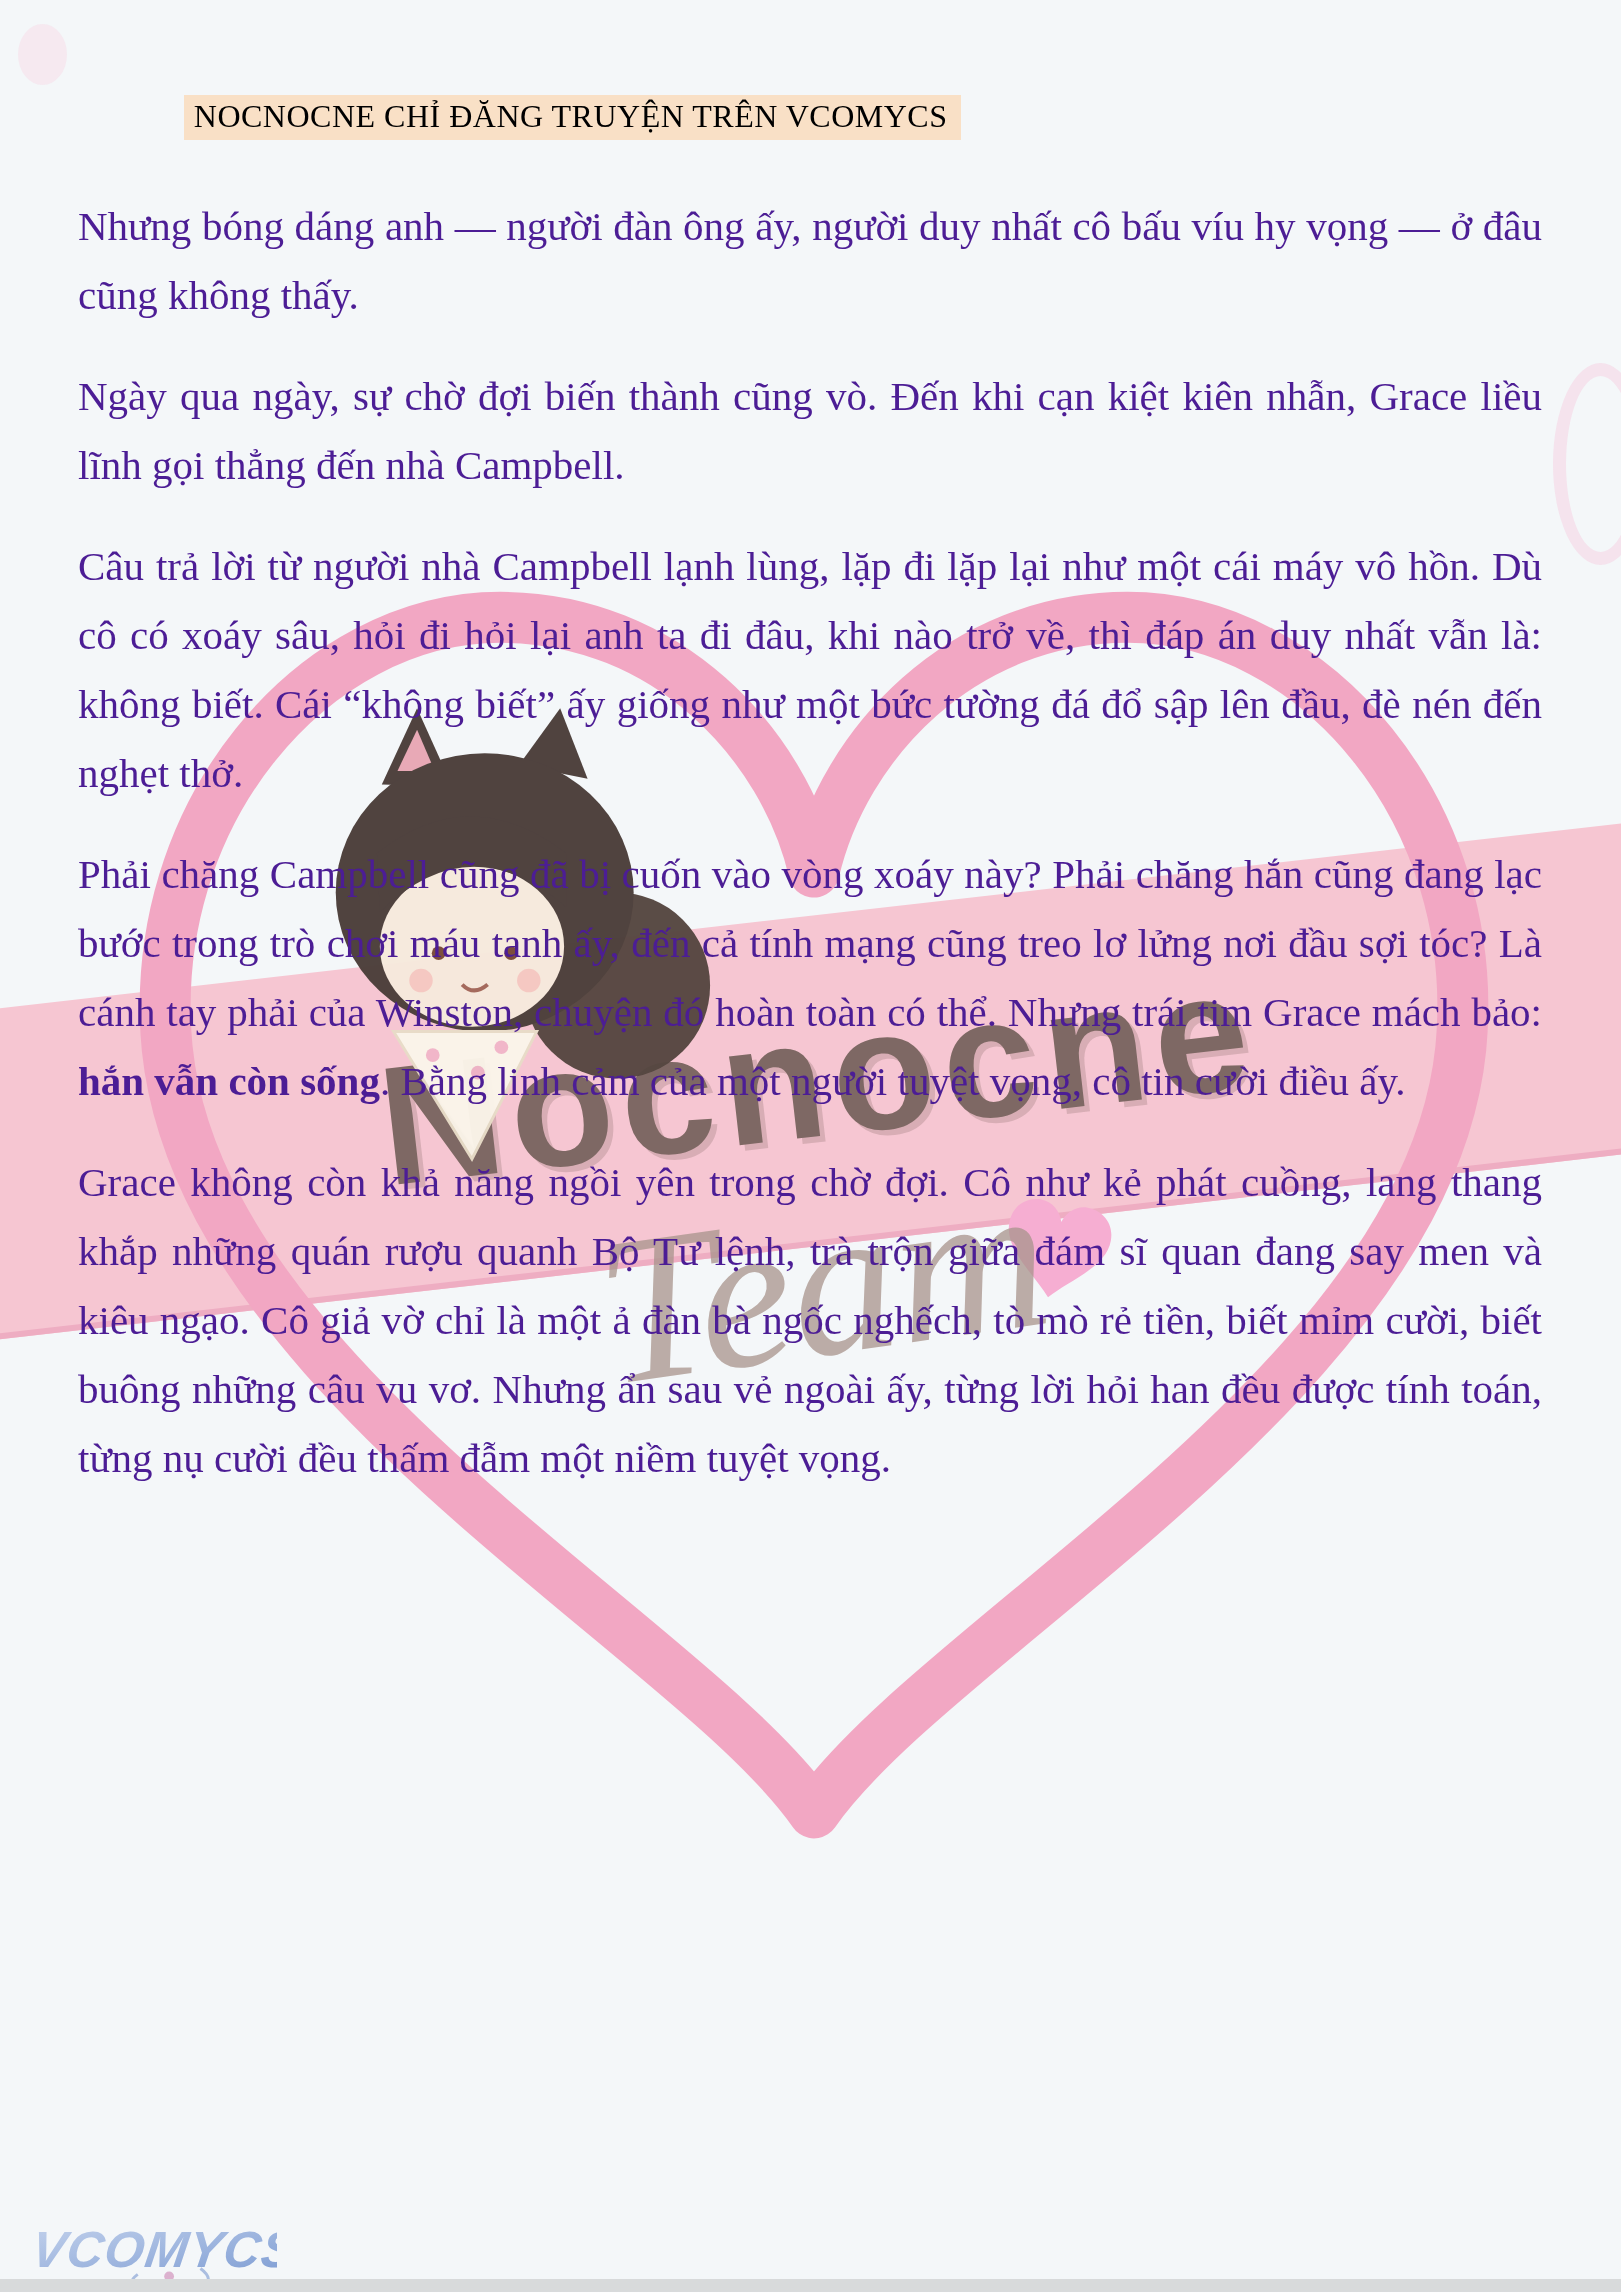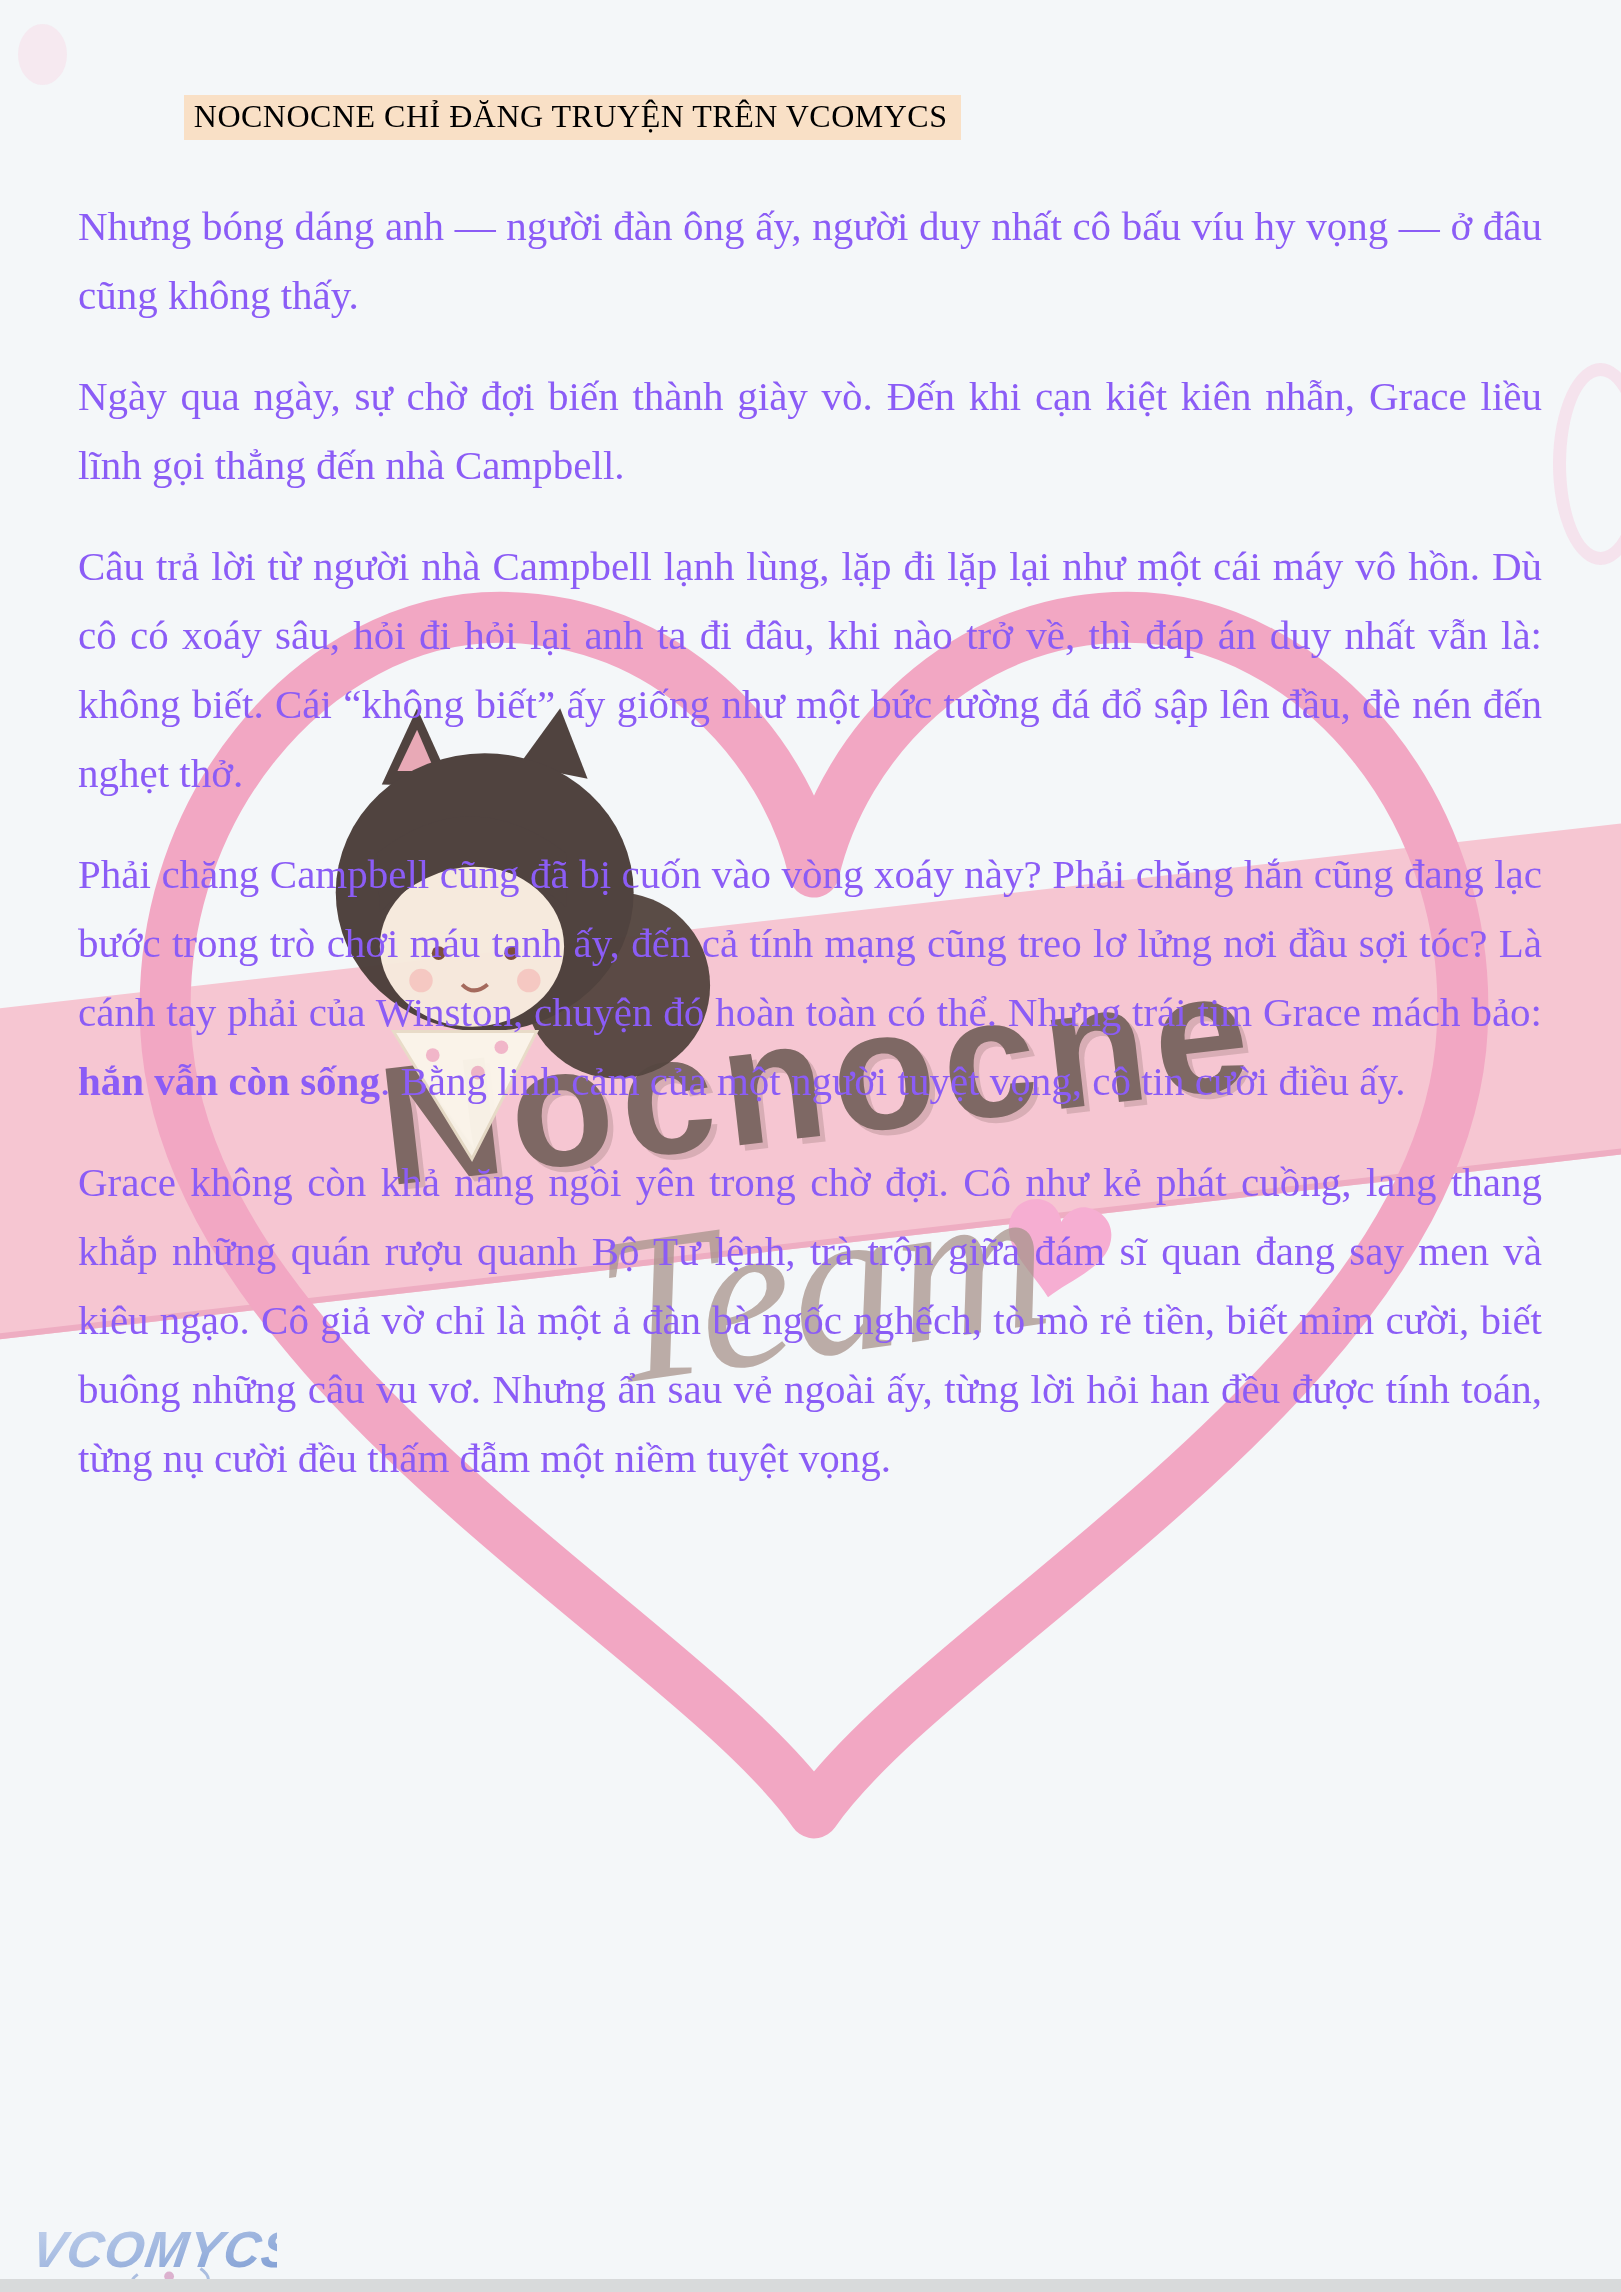--- a/index.html
+++ b/index.html
@@ -43,21 +43,21 @@
     position:absolute;right:-27.4px;top:363px;width:69px;height:176px;
     border:13.7px solid #f6cade;border-radius:50%;opacity:.45;
   }
   .ghost-smudge{
     position:absolute;left:17.6px;top:23.5px;width:49px;height:61px;
     background:#f7dce8;border-radius:50%;opacity:.5;
   }
   
   .story{
     position:absolute;left:78px;top:192px;width:1464px;z-index:2;
-    color:#8b5cf6;font-size:41px;line-height:69px;
+    color:#4c1d95;font-size:41px;line-height:69px;
   }
   .story p{margin:0 0 32px;text-align:justify;}
   .story .em{font-weight:bold;}
   
   .logo-svg{position:absolute;left:21.6px;top:2196px;z-index:2;}
   .bottom-strip{
     position:absolute;left:0;bottom:0;width:100%;height:13.7px;
     background:#d8dadb;z-index:4;
   }
 </style>
@@ -106,21 +106,21 @@
     <svg class="miniheart-svg" width="113" height="108" viewBox="0 0 115 110">
       <path d="M57,102 C40,82 5,62 5,34 C5,14 20,5 33,5 C45,5 54,14 57,24
                C60,14 69,5 81,5 C94,5 110,14 110,34 C110,62 74,82 57,102 Z" fill="#f6aed2"></path>
     </svg>
   </div>
 
   <div class="notice">NOCNOCNE CHỈ ĐĂNG TRUYỆN TRÊN VCOMYCS</div>
 
   <div class="story">
     <p>Nhưng bóng dáng anh — người đàn ông ấy, người duy nhất cô bấu víu hy vọng — ở đâu cũng không thấy.</p>
-    <p>Ngày qua ngày, sự chờ đợi biến thành giày vò. Đến khi cạn kiệt kiên nhẫn, Grace liều lĩnh gọi thẳng đến nhà Campbell.</p>
+    <p>Ngày qua ngày, sự chờ đợi biến thành cũng vò. Đến khi cạn kiệt kiên nhẫn, Grace liều lĩnh gọi thẳng đến nhà Campbell.</p>
     <p>Câu trả lời từ người nhà Campbell lạnh lùng, lặp đi lặp lại như một cái máy vô hồn. Dù cô có xoáy sâu, hỏi đi hỏi lại anh ta đi đâu, khi nào trở về, thì đáp án duy nhất vẫn là: không biết. Cái “không biết” ấy giống như một bức tường đá đổ sập lên đầu, đè nén đến nghẹt thở.</p>
     <p><span>Phải chăng Campbell cũng đã bị cuốn vào vòng xoáy này? Phải chăng hắn cũng đang lạc bước trong trò chơi máu tanh ấy, đến cả tính mạng cũng treo lơ lửng nơi đầu sợi tóc? Là cánh tay phải của Winston, chuyện đó hoàn toàn có thể. Nhưng trái tim Grace mách bảo: </span><span class="em">hắn vẫn còn sống</span><span>. Bằng linh cảm của một người tuyệt vọng, cô tin cười điều ấy.</span></p>
     <p>Grace không còn khả năng ngồi yên trong chờ đợi. Cô như kẻ phát cuồng, lang thang khắp những quán rượu quanh Bộ Tư lệnh, trà trộn giữa đám sĩ quan đang say men và kiêu ngạo. Cô giả vờ chỉ là một ả đàn bà ngốc nghếch, tò mò rẻ tiền, biết mỉm cười, biết buông những câu vu vơ. Nhưng ẩn sau vẻ ngoài ấy, từng lời hỏi han đều được tính toán, từng nụ cười đều thấm đẫm một niềm tuyệt vọng.</p>
   </div>
 
   <svg class="logo-svg" width="255" height="98" viewBox="0 0 260 100">
     <defs>
       <linearGradient id="lg" x1="0" y1="0" x2="1" y2="1">
         <stop offset="0" stop-color="#c3d2ec"></stop>
         <stop offset="1" stop-color="#7d9cd3"></stop>

